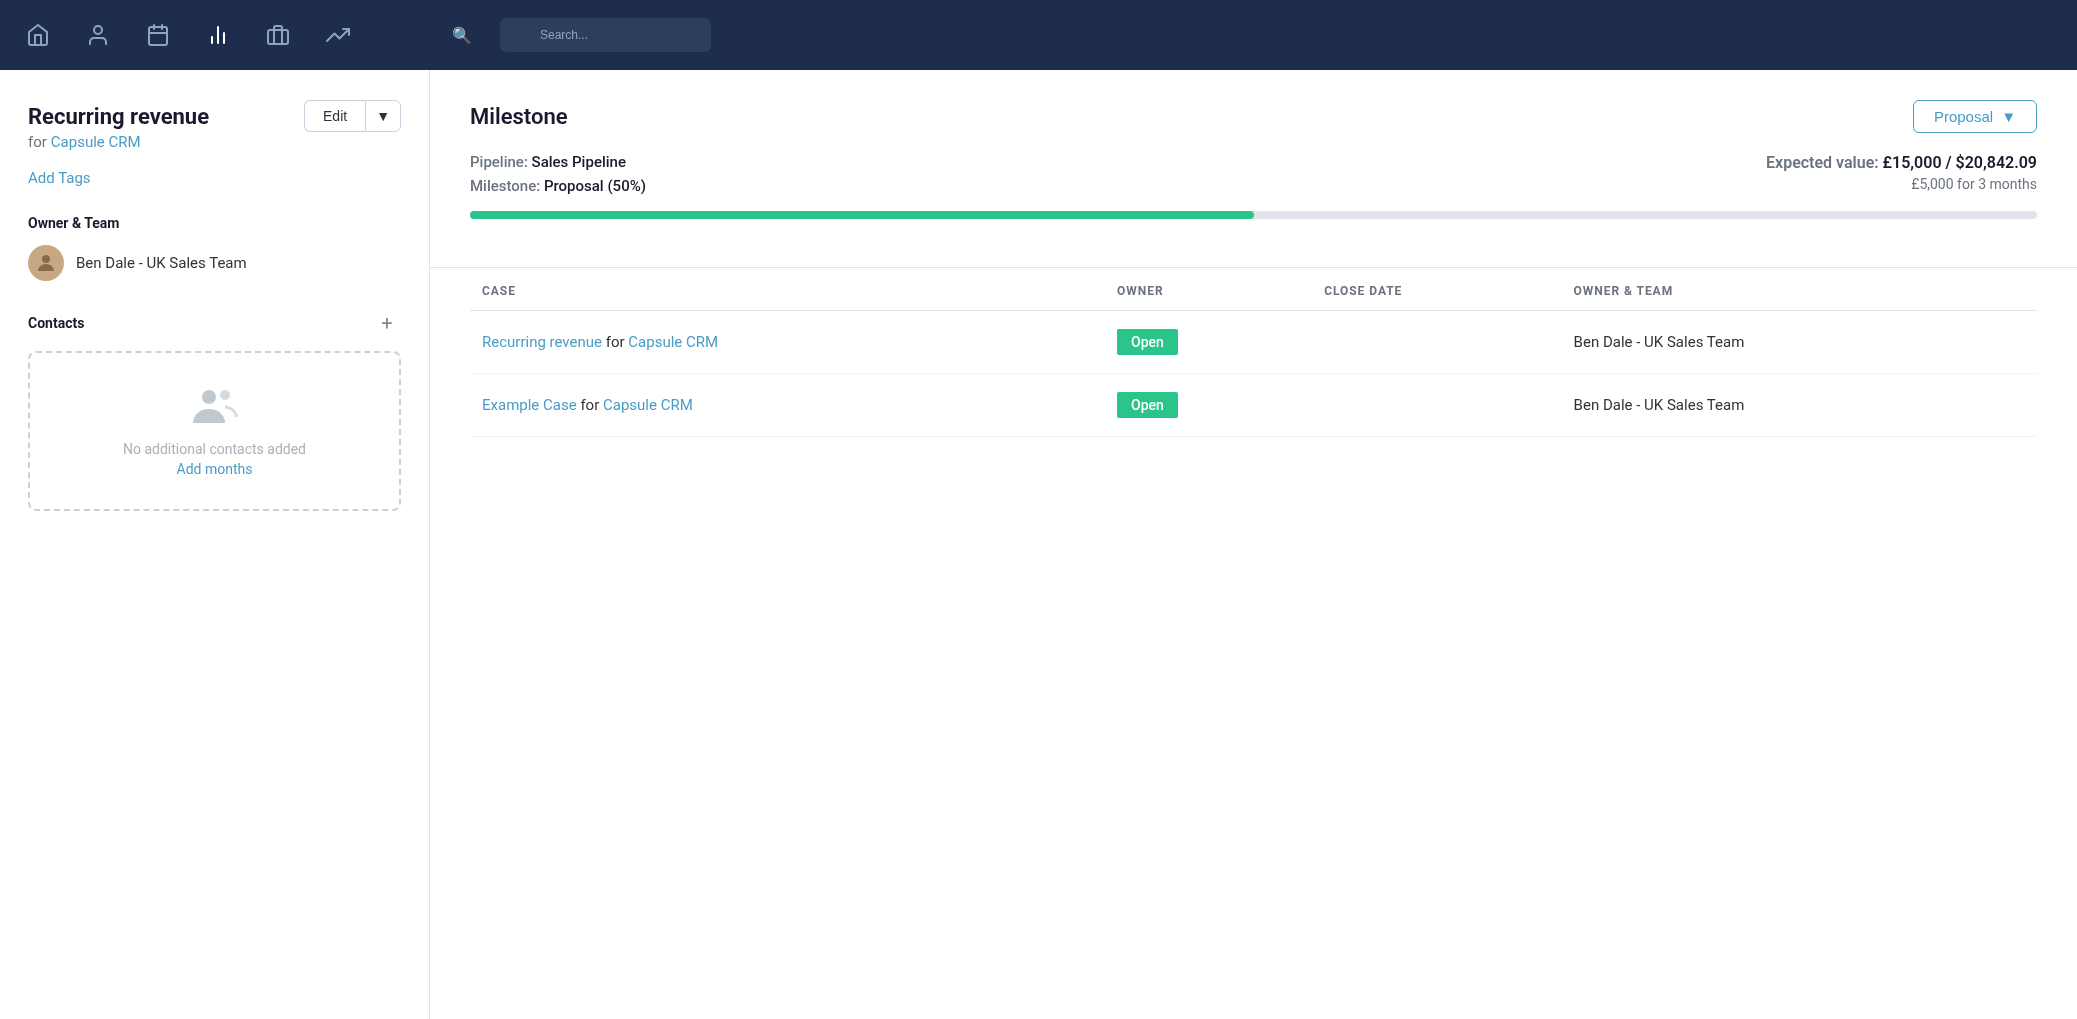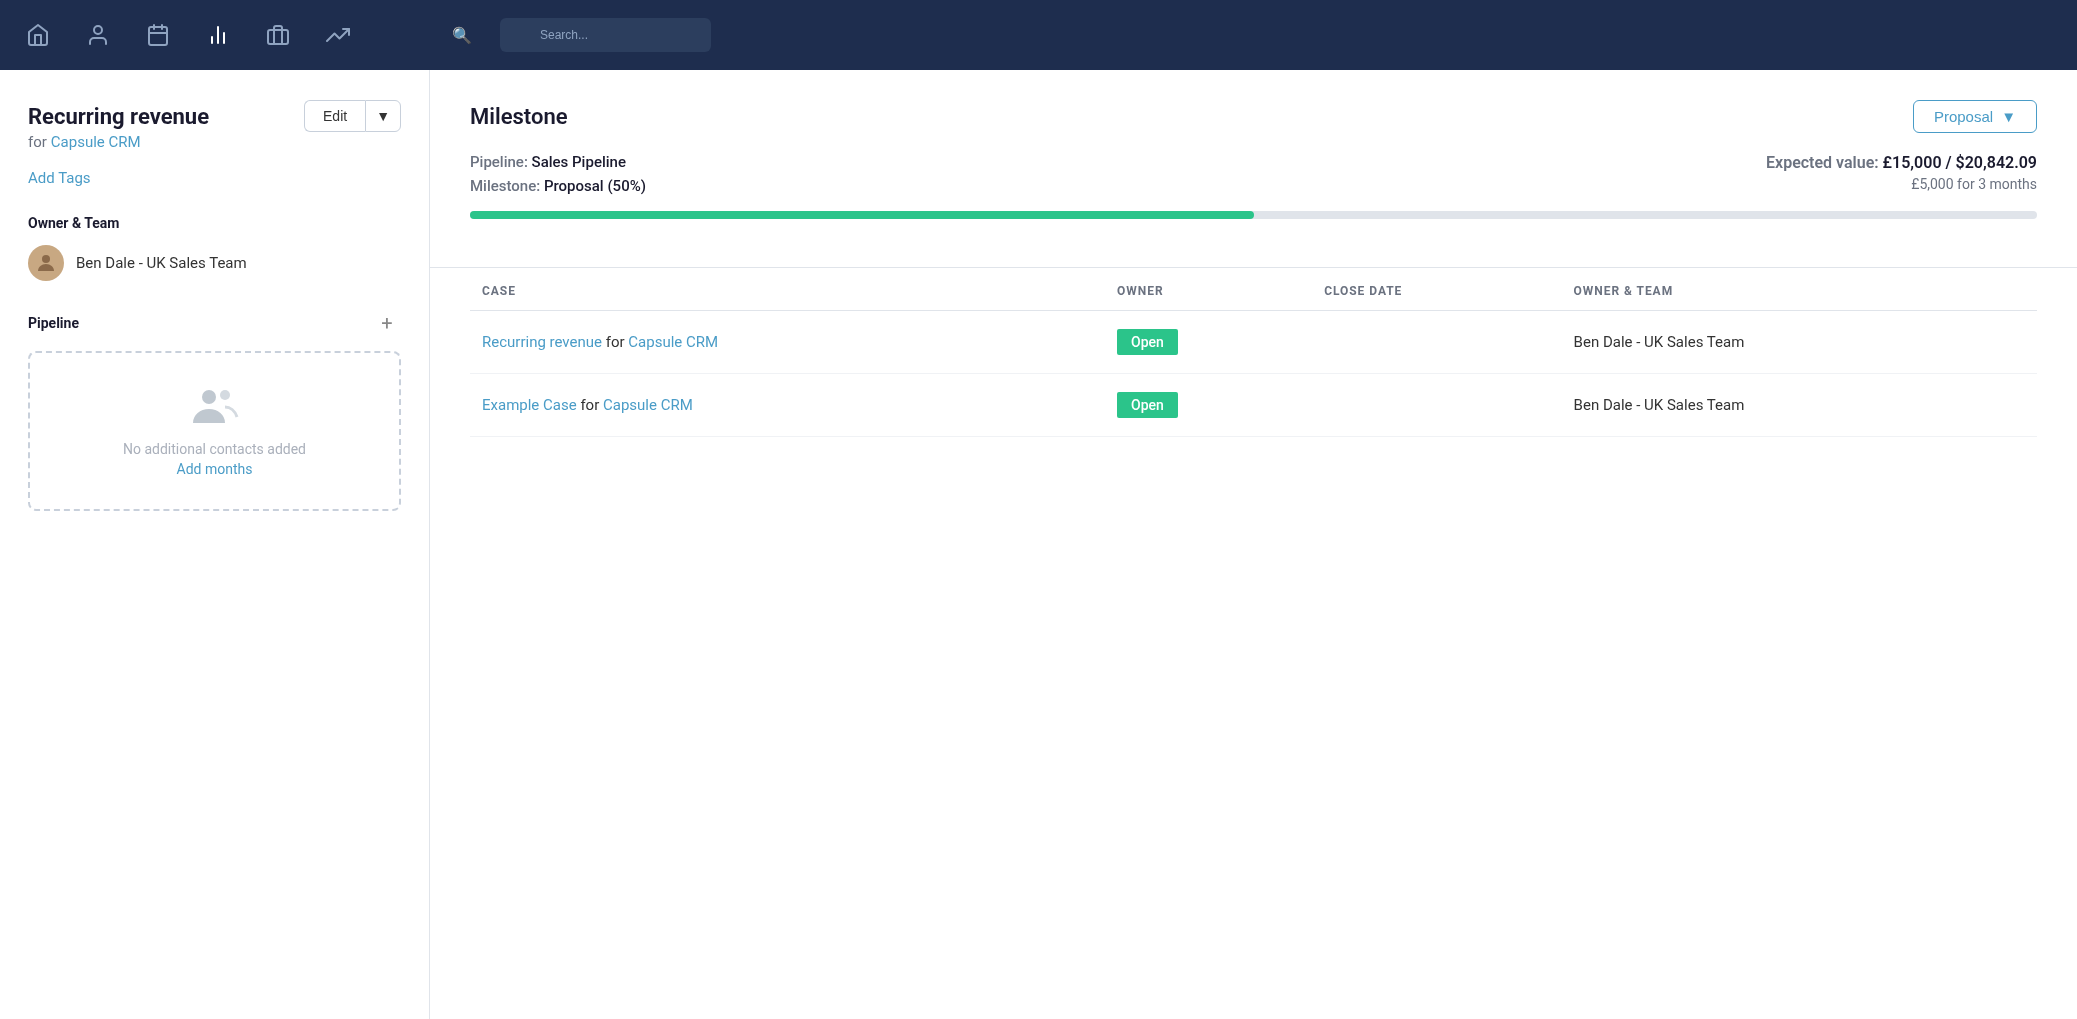--- a/index.html
+++ b/index.html
@@ -364,21 +364,21 @@
       <div class="owner-avatar">
         <svg width="24" height="24" viewBox="0 0 24 24" fill="#8b6a4a">
           <circle cx="12" cy="8" r="4"></circle>
             <path d="M4 20c0-4 3.6-7 8-7s8 3 8 7"></path>
         </svg>
       </div>
       <span class="owner-name">Ben Dale - UK Sales Team</span>
     </div>
 
     <div class="contacts-header">
-      <span class="contacts-title">Pipeline</span>
+      <span class="contacts-title">Contacts</span>
       <span class="add-contact-plus">+</span>
     </div>
     <div class="contacts-empty">
       <div class="people-icon">
         <svg width="48" height="40" viewBox="0 0 48 40" fill="none">
           <circle cx="18" cy="12" r="7" fill="#c0c8d0"></circle>
           <path d="M2 38c0-8 7-14 16-14s16 6 16 14" fill="#c0c8d0"></path>
           <circle cx="34" cy="10" r="5" fill="#d4dae0"></circle>
           <path d="M34 22c5 0 10 3.5 12 10" stroke="#d4dae0" stroke-width="3" fill="none"></path>
         </svg>

